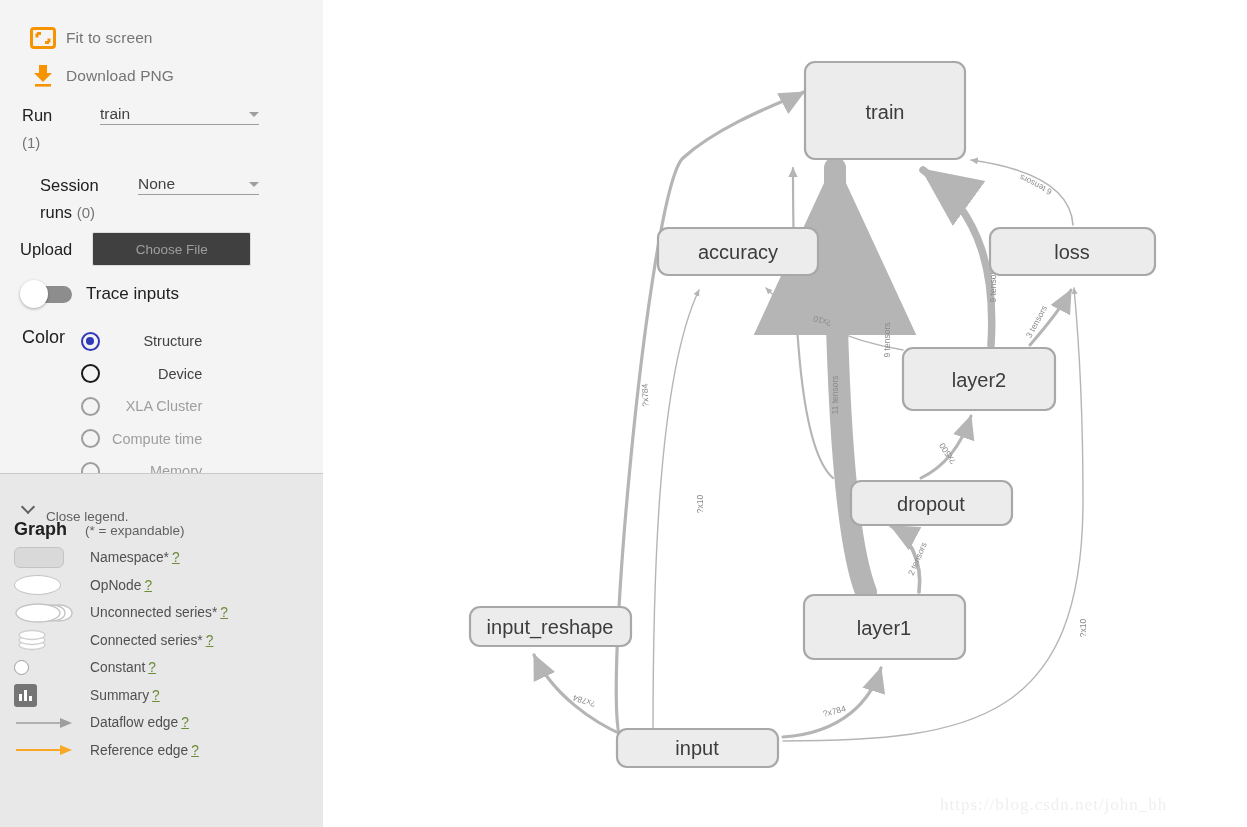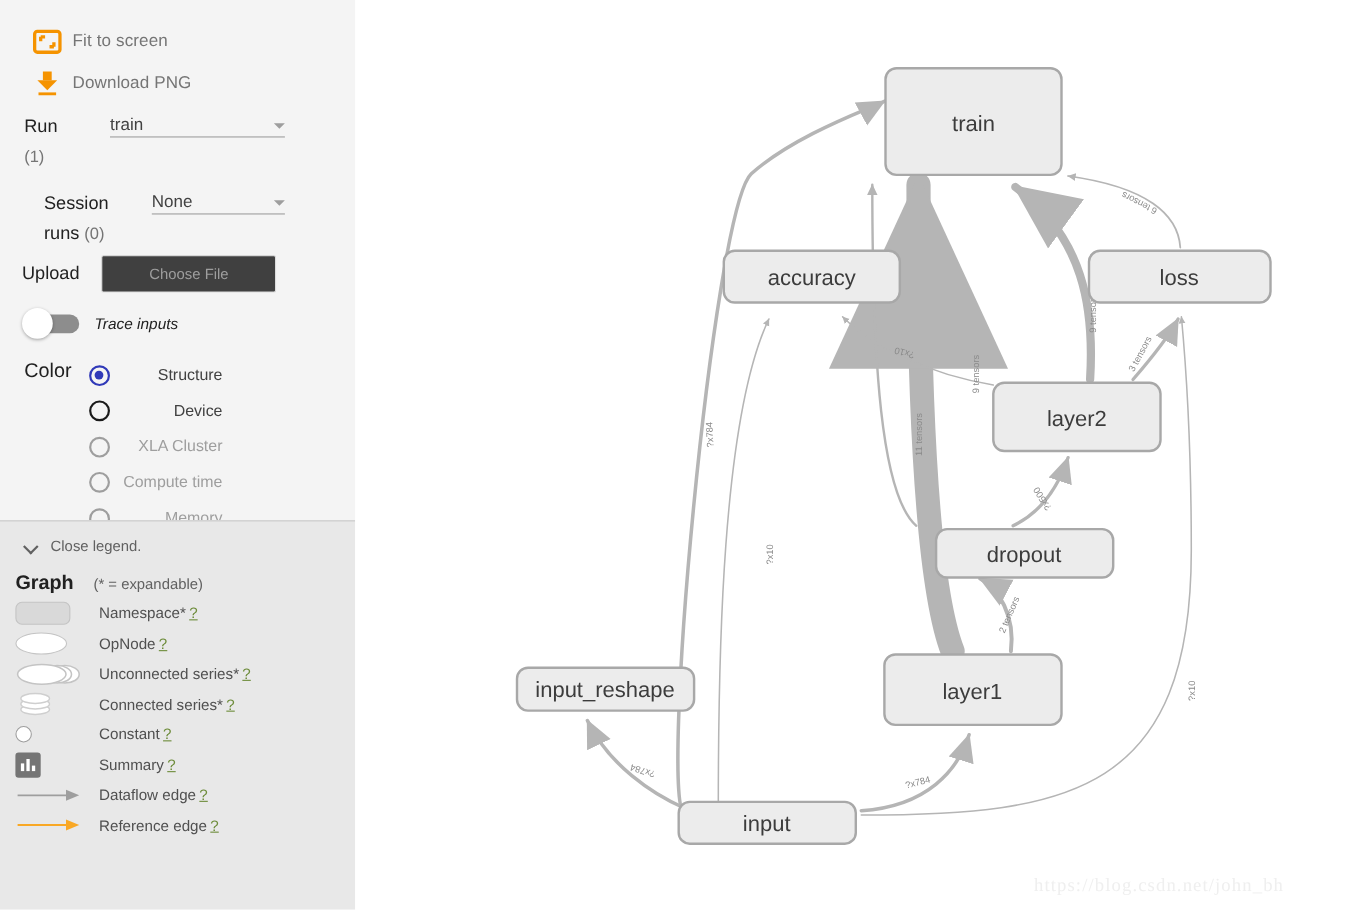--- a/index.html
+++ b/index.html
@@ -107,23 +107,22 @@
   .toggle .knob {
     position: absolute;
     left: 0; top: 0;
     width: 28px; height: 28px;
     background: #ffffff;
     border-radius: 50%;
     box-shadow: 0 1px 3px rgba(0,0,0,.32);
   }
   #trace-label {
     margin-left: 13px;
-    font-size: 14px;
+    font-size: 17px;
     color: #212121;
-    font-style: italic;
   }
 
   
   #color-block { position: absolute; left: 22px; top: 325px; }
   #color-title {
     position: absolute; left: 0; top: 2px;
     font-size: 18px; color: #212121;
   }
   #radio-list { margin-left: 59px; }
   .radio-row {
@@ -178,20 +177,21 @@
     left: 1px; top: 1px;
     width: 8px; height: 8px;
     border-right: 2px solid #616161;
     border-bottom: 2px solid #616161;
     transform: rotate(45deg);
   }
   #close-legend .txt {
     margin-left: 12px;
     font-size: 13.5px;
     color: #616161;
+    margin-top: 20px;
   }
   #graph-head {
     position: absolute; left: 14px; top: 45px;
     display: flex; align-items: baseline;
   }
   #graph-head .t1 { font-size: 18px; color: #212121; font-weight: bold; }
   #graph-head .t2 { margin-left: 18px; font-size: 13.5px; color: #616161; }
 
   #legend-items {
     position: absolute;

